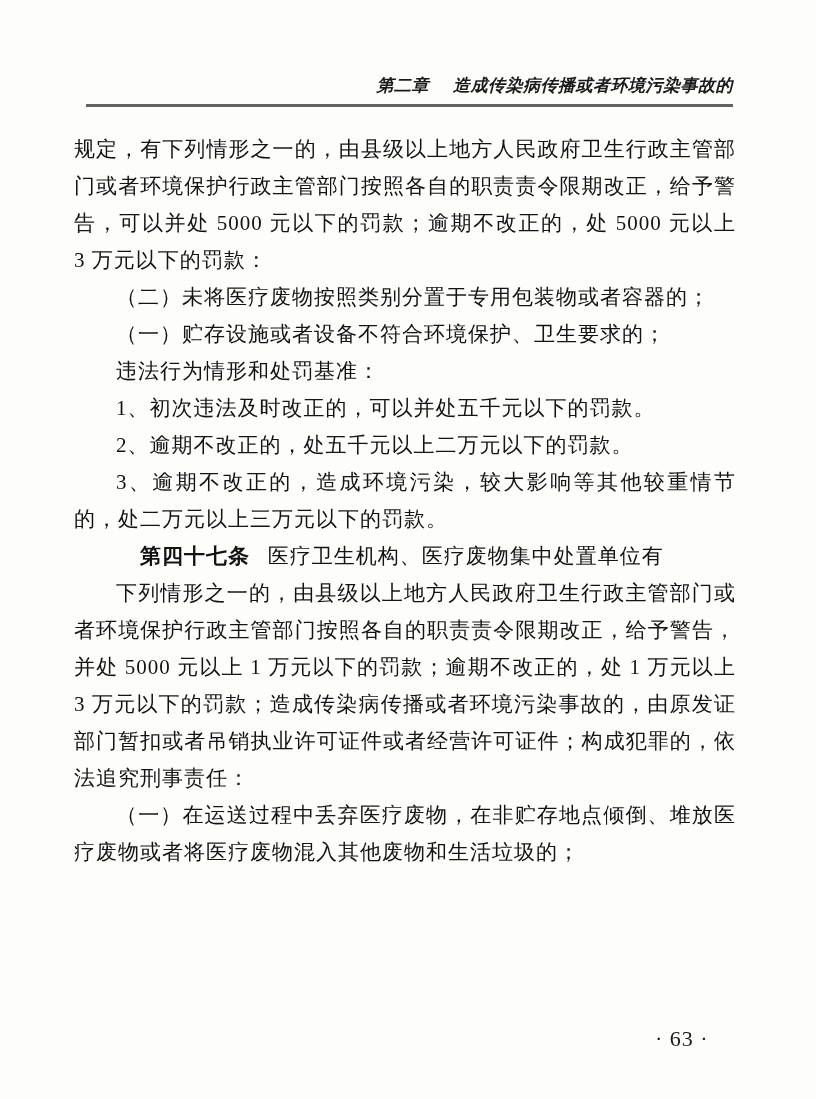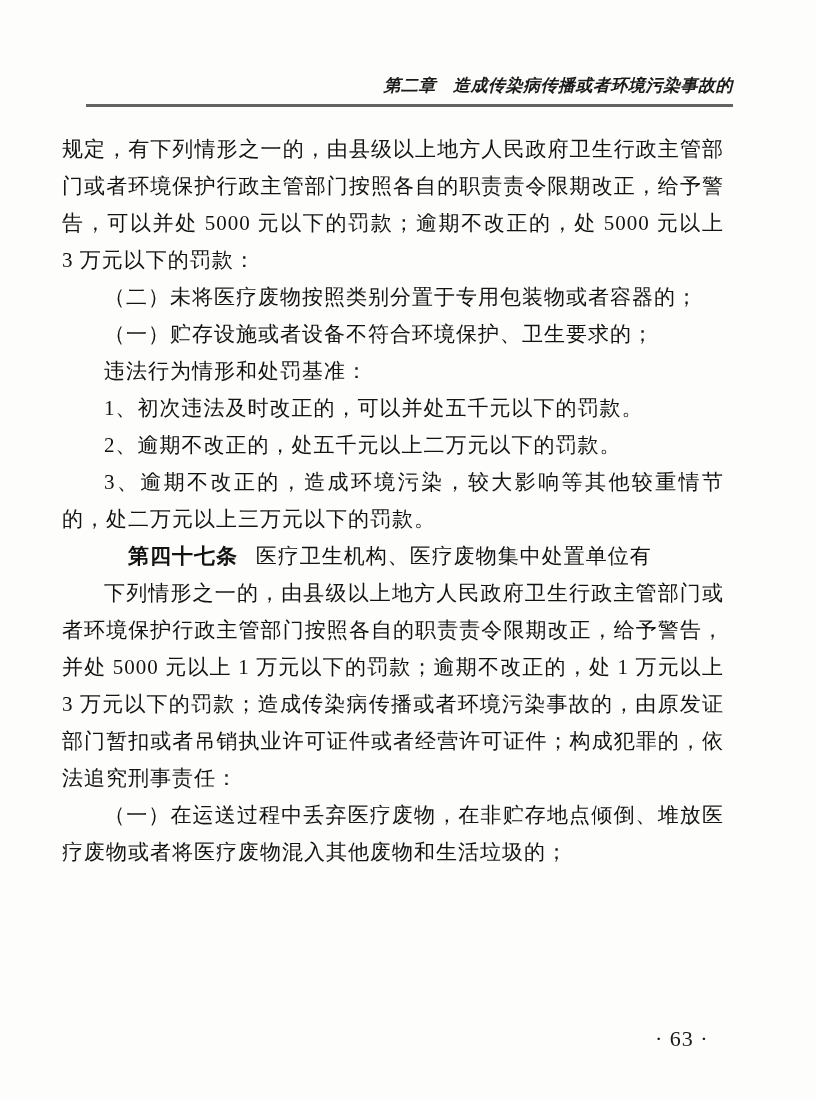--- a/index.html
+++ b/index.html
@@ -27,32 +27,32 @@
   .header-text {
     text-align: right;
     font-size: 17px;
     font-weight: bold;
     letter-spacing: 0.5px;
     color: #1a1a1a;
     font-style: italic;
     white-space: nowrap;
   }
   .header-text .chapter {
-    margin-right: 17px;
+    margin-right: 24px;
   }
   .header-rule {
     margin-top: 7px;
     height: 3px;
     background: #636363;
   }
   
   .document-body {
     position: absolute;
     top: 131px;
-    left: 62px;
+    left: 74px;
     width: 662px;
     font-size: 21px;
     line-height: 37px;
     text-align: justify;
     text-justify: inter-character;
     letter-spacing: 1px;
     color: #131313;
   }
   .document-body p {
     margin: 0;

